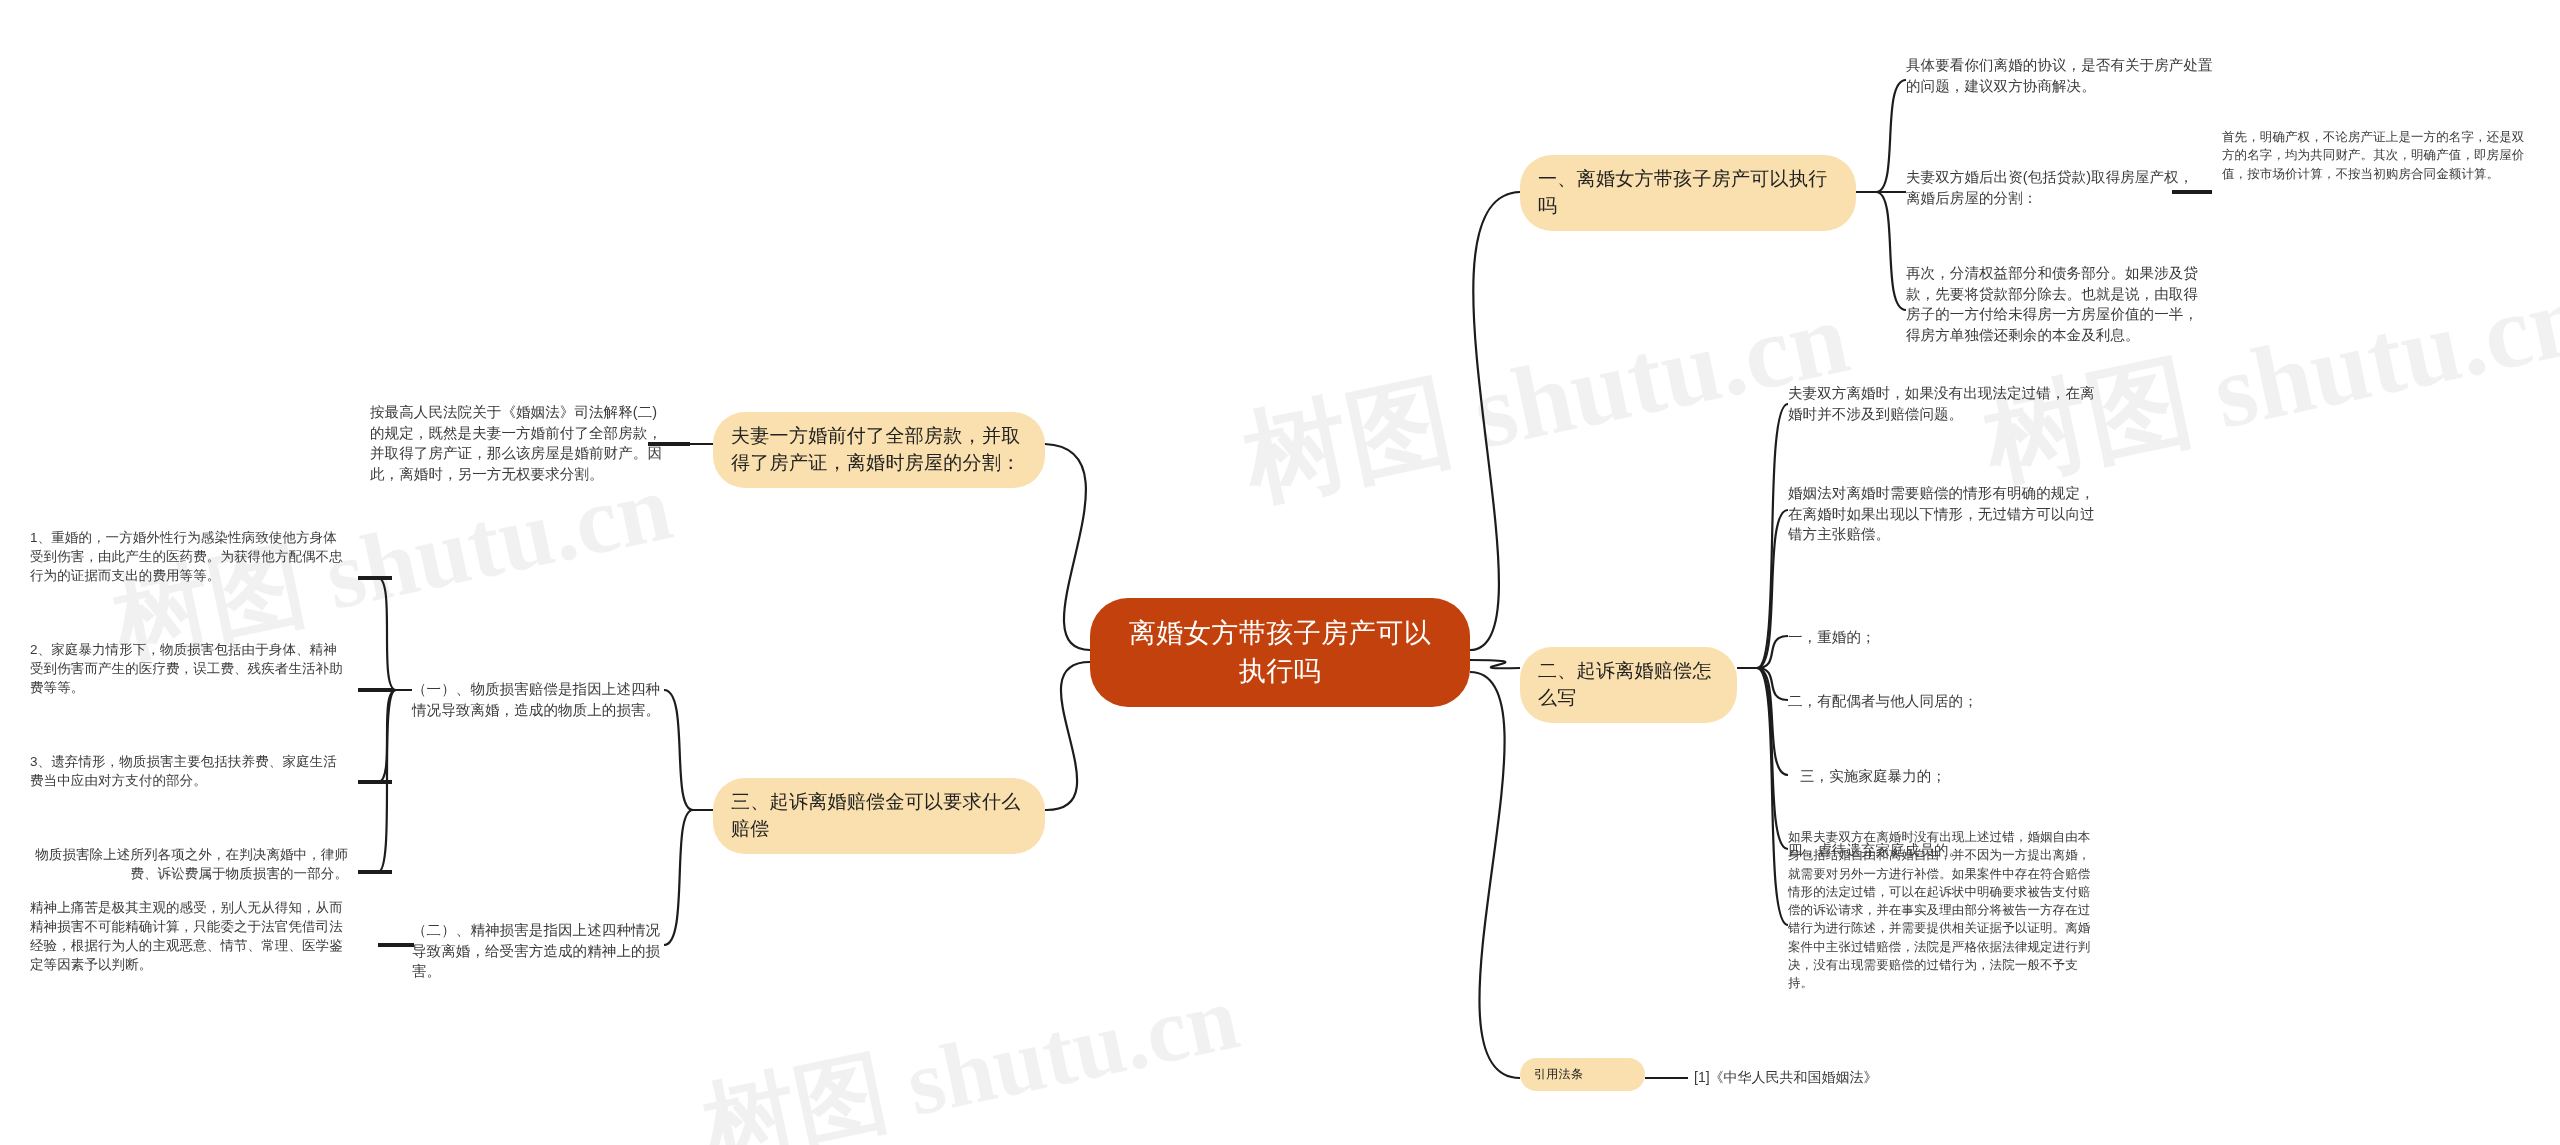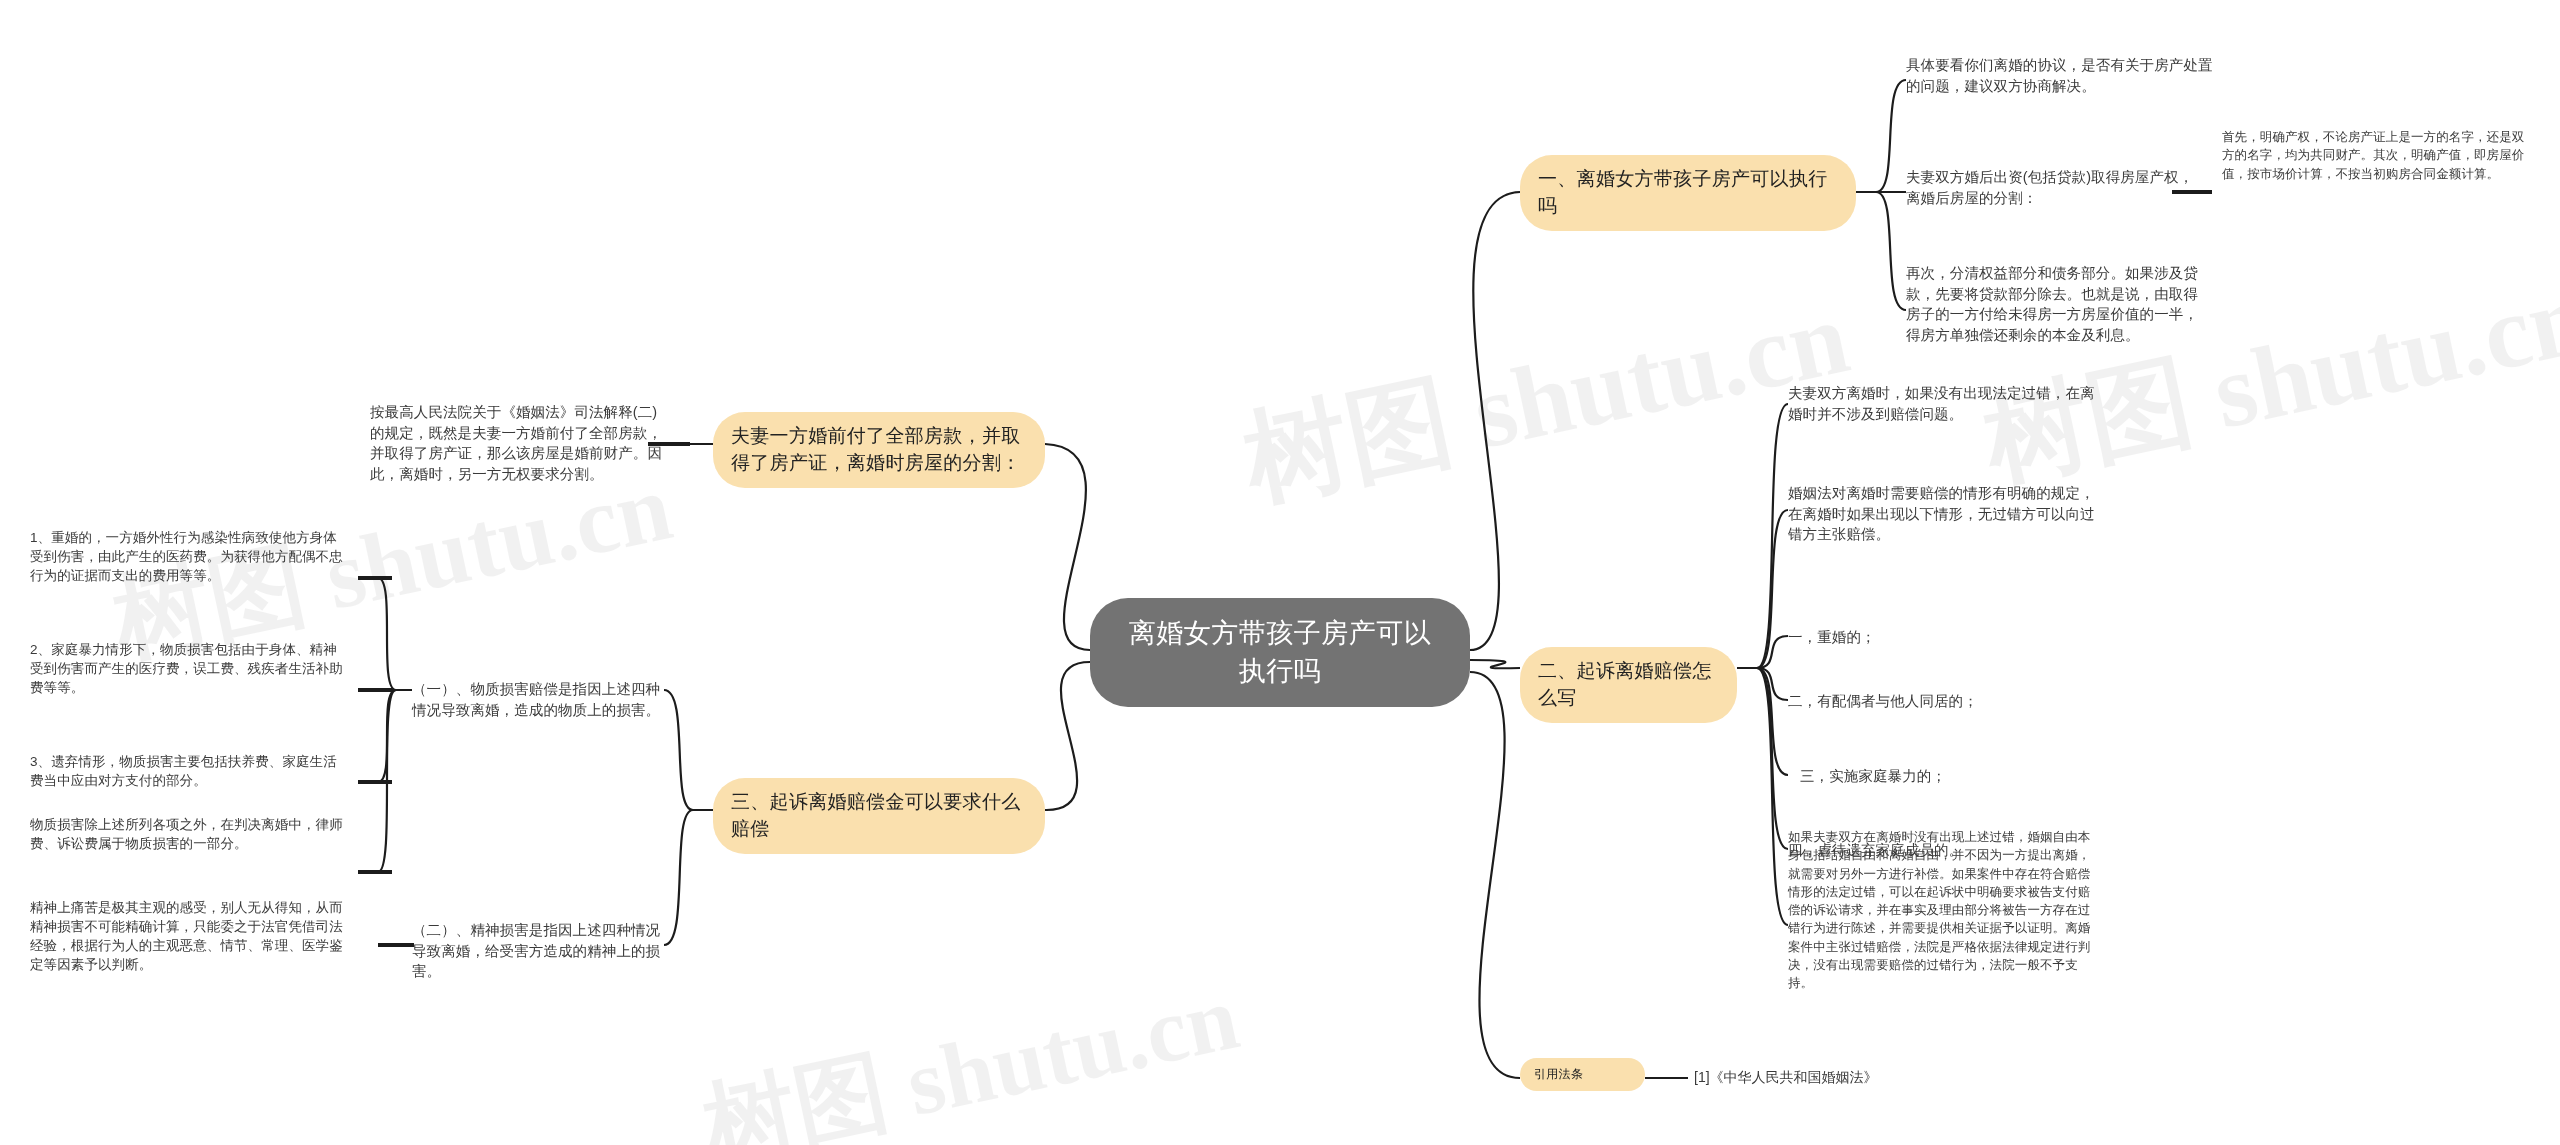--- a/index.html
+++ b/index.html
@@ -42,21 +42,21 @@
   #links .thick { stroke-width: 4; }
 
   
   .node {
     position: absolute;
     line-height: 1.42;
     white-space: pre-wrap;
   }
 
   .root {
-    background: #737373;
+    background: #c2410c;
     color: #ffffff;
     border-radius: 38px;
     font-size: 27px;
     text-align: center;
     padding: 16px 26px;
     letter-spacing: 0.5px;
   }
 
   .branch {
     background: #fae0ae;
@@ -180,17 +180,17 @@
   <div class="node leaf" style="left:412px; top:663px; width:260px;margin-top:16px;">（一）、物质损害赔偿是指因上述四种情况导致离婚，造成的物质上的损害。</div>
 
   <div class="node leaf" style="left:412px; top:920px; width:260px;">（二）、精神损害是指因上述四种情况导致离婚，给受害方造成的精神上的损害。</div>
 
   <div class="node leaf sm" style="left:30px; top:528px; width:318px;">1、重婚的，一方婚外性行为感染性病致使他方身体受到伤害，由此产生的医药费。为获得他方配偶不忠行为的证据而支出的费用等等。</div>
 
   <div class="node leaf sm" style="left:30px; top:640px; width:318px;">2、家庭暴力情形下，物质损害包括由于身体、精神受到伤害而产生的医疗费，误工费、残疾者生活补助费等等。</div>
 
   <div class="node leaf sm" style="left:30px; top:752px; width:318px;">3、遗弃情形，物质损害主要包括扶养费、家庭生活费当中应由对方支付的部分。</div>
 
-  <div class="node leaf sm" style="left:30px; top:815px; width:318px;">物质损害除上述所列各项之外，在判决离婚中，律师费、诉讼费属于物质损害的一部分。</div>
+  <div class="node leaf sm" style="left:30px; top:845px; width:318px;text-align:right;">物质损害除上述所列各项之外，在判决离婚中，律师费、诉讼费属于物质损害的一部分。</div>
 
   <div class="node leaf sm" style="left:30px; top:898px; width:318px;">精神上痛苦是极其主观的感受，别人无从得知，从而精神损害不可能精确计算，只能委之于法官凭借司法经验，根据行为人的主观恶意、情节、常理、医学鉴定等因素予以判断。</div>
 
 </div>
 
 </body></html>

